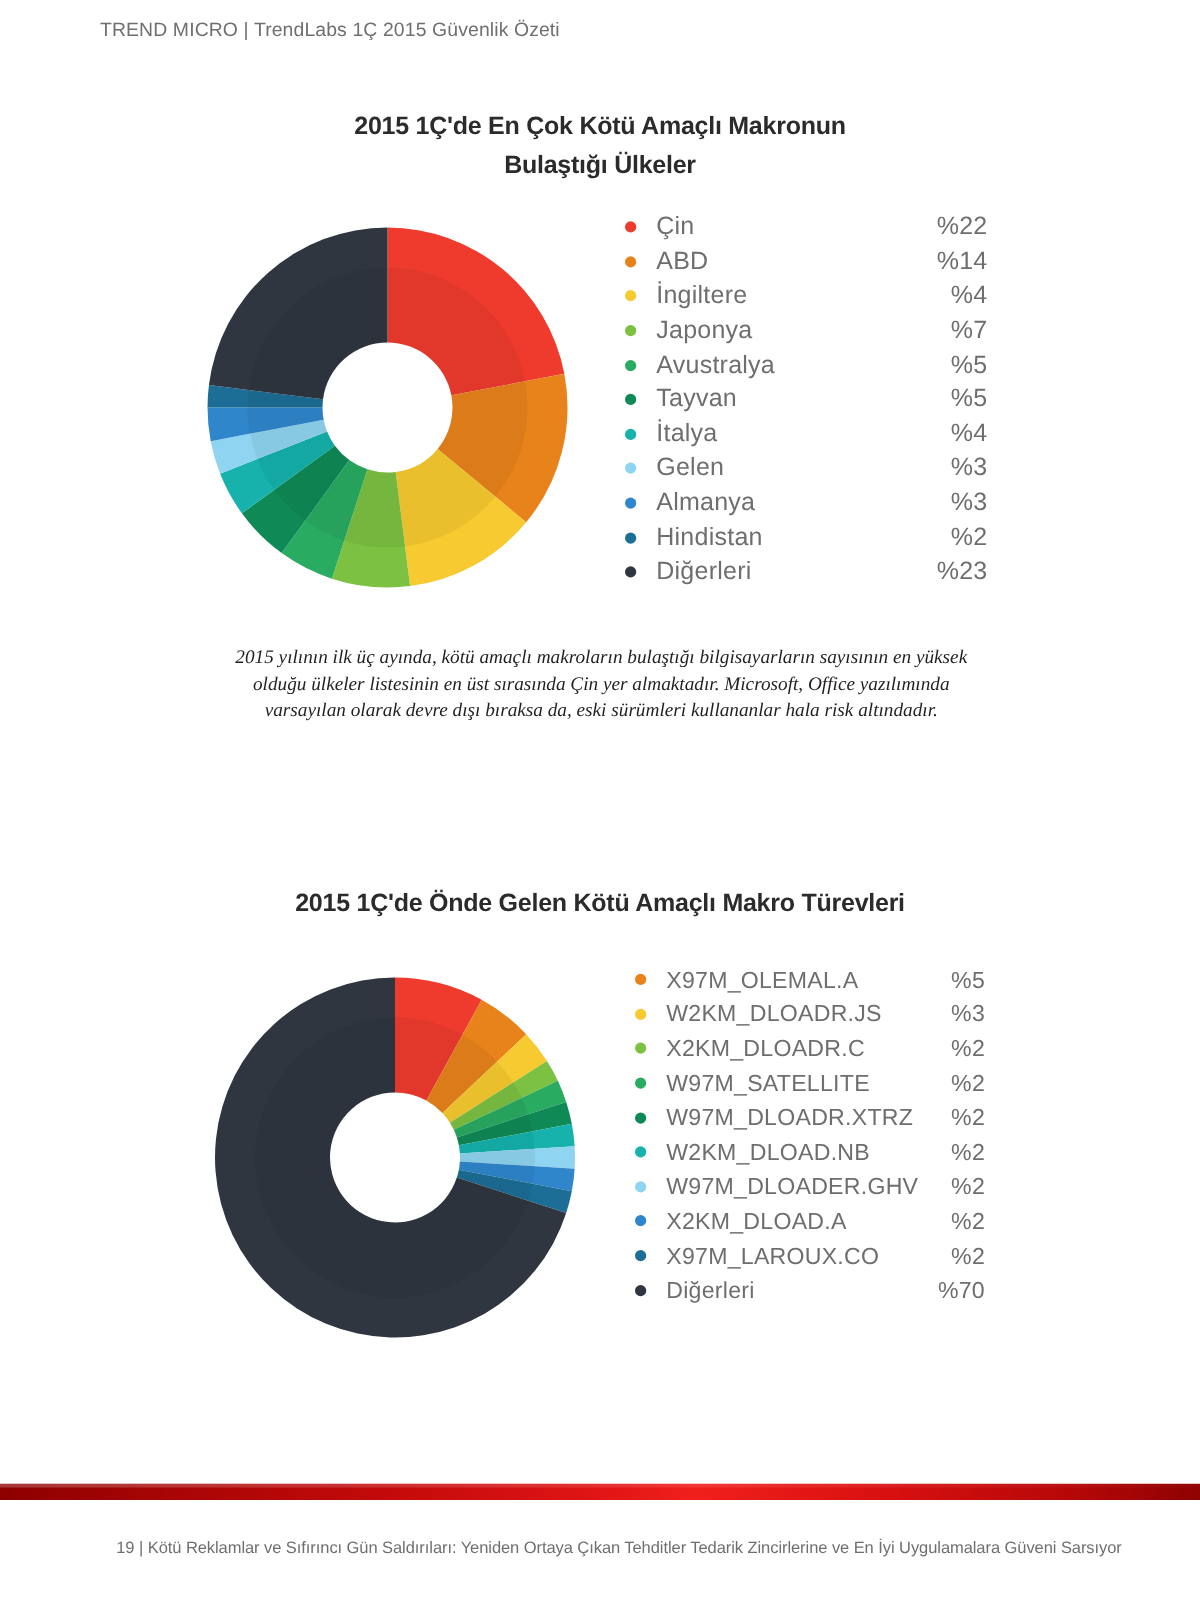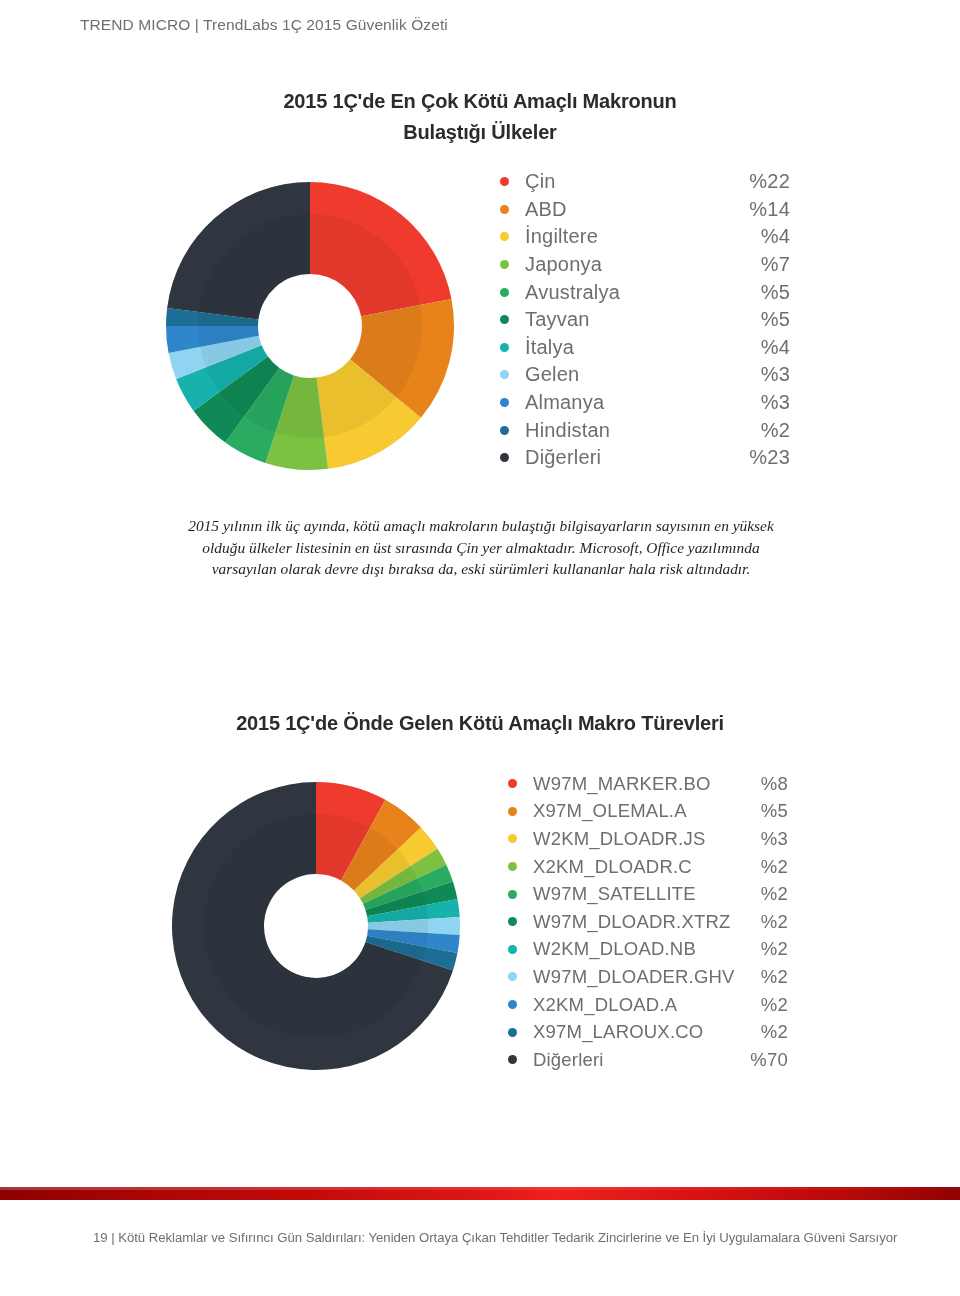--- a/index.html
+++ b/index.html
@@ -257,25 +257,20 @@
           <path d="M 256.77899358396644 137.96746181271692 A 112 112 0 0 1 256.77899358396644 152.0325381872831 L 196.89738987827013 148.2651070155243 A 52 52 0 0 0 196.89738987827013 141.73489298447572 Z" fill="#000" fill-opacity="0.05"></path>
           <path d="M 256.77899358396644 152.0325381872831 A 112 112 0 0 1 255.01617208161312 165.98670723360118 L 196.07893703789182 154.74382835845768 A 52 52 0 0 0 196.89738987827013 148.2651070155243 Z" fill="#000" fill-opacity="0.05"></path>
           <path d="M 255.01617208161312 165.98670723360118 A 112 112 0 0 1 251.5183298250572 179.60990336999413 L 194.454938847348 161.06888370749726 A 52 52 0 0 0 196.07893703789182 154.74382835845768 Z" fill="#000" fill-opacity="0.05"></path>
           <path d="M 251.5183298250572 179.60990336999413 A 112 112 0 1 1 144.99999999999997 33 L 145 93 A 52 52 0 1 0 194.454938847348 161.06888370749726 Z" fill="#000" fill-opacity="0.05"></path>
         </svg>
       </div>
   </div>
 
   <div class="legend" id="legend-2">
       <div class="legend-row">
-        <span class="legend-dot" style="background: rgb(238, 59, 46);"></span>
-        <span class="legend-label">W97M_MARKER.BO</span>
-        <span class="legend-value">%8</span>
-      </div>
-      <div class="legend-row">
         <span class="legend-dot" style="background: rgb(232, 130, 27);"></span>
         <span class="legend-label">X97M_OLEMAL.A</span>
         <span class="legend-value">%5</span>
       </div>
       <div class="legend-row">
         <span class="legend-dot" style="background: rgb(246, 202, 48);"></span>
         <span class="legend-label">W2KM_DLOADR.JS</span>
         <span class="legend-value">%3</span>
       </div>
       <div class="legend-row">

